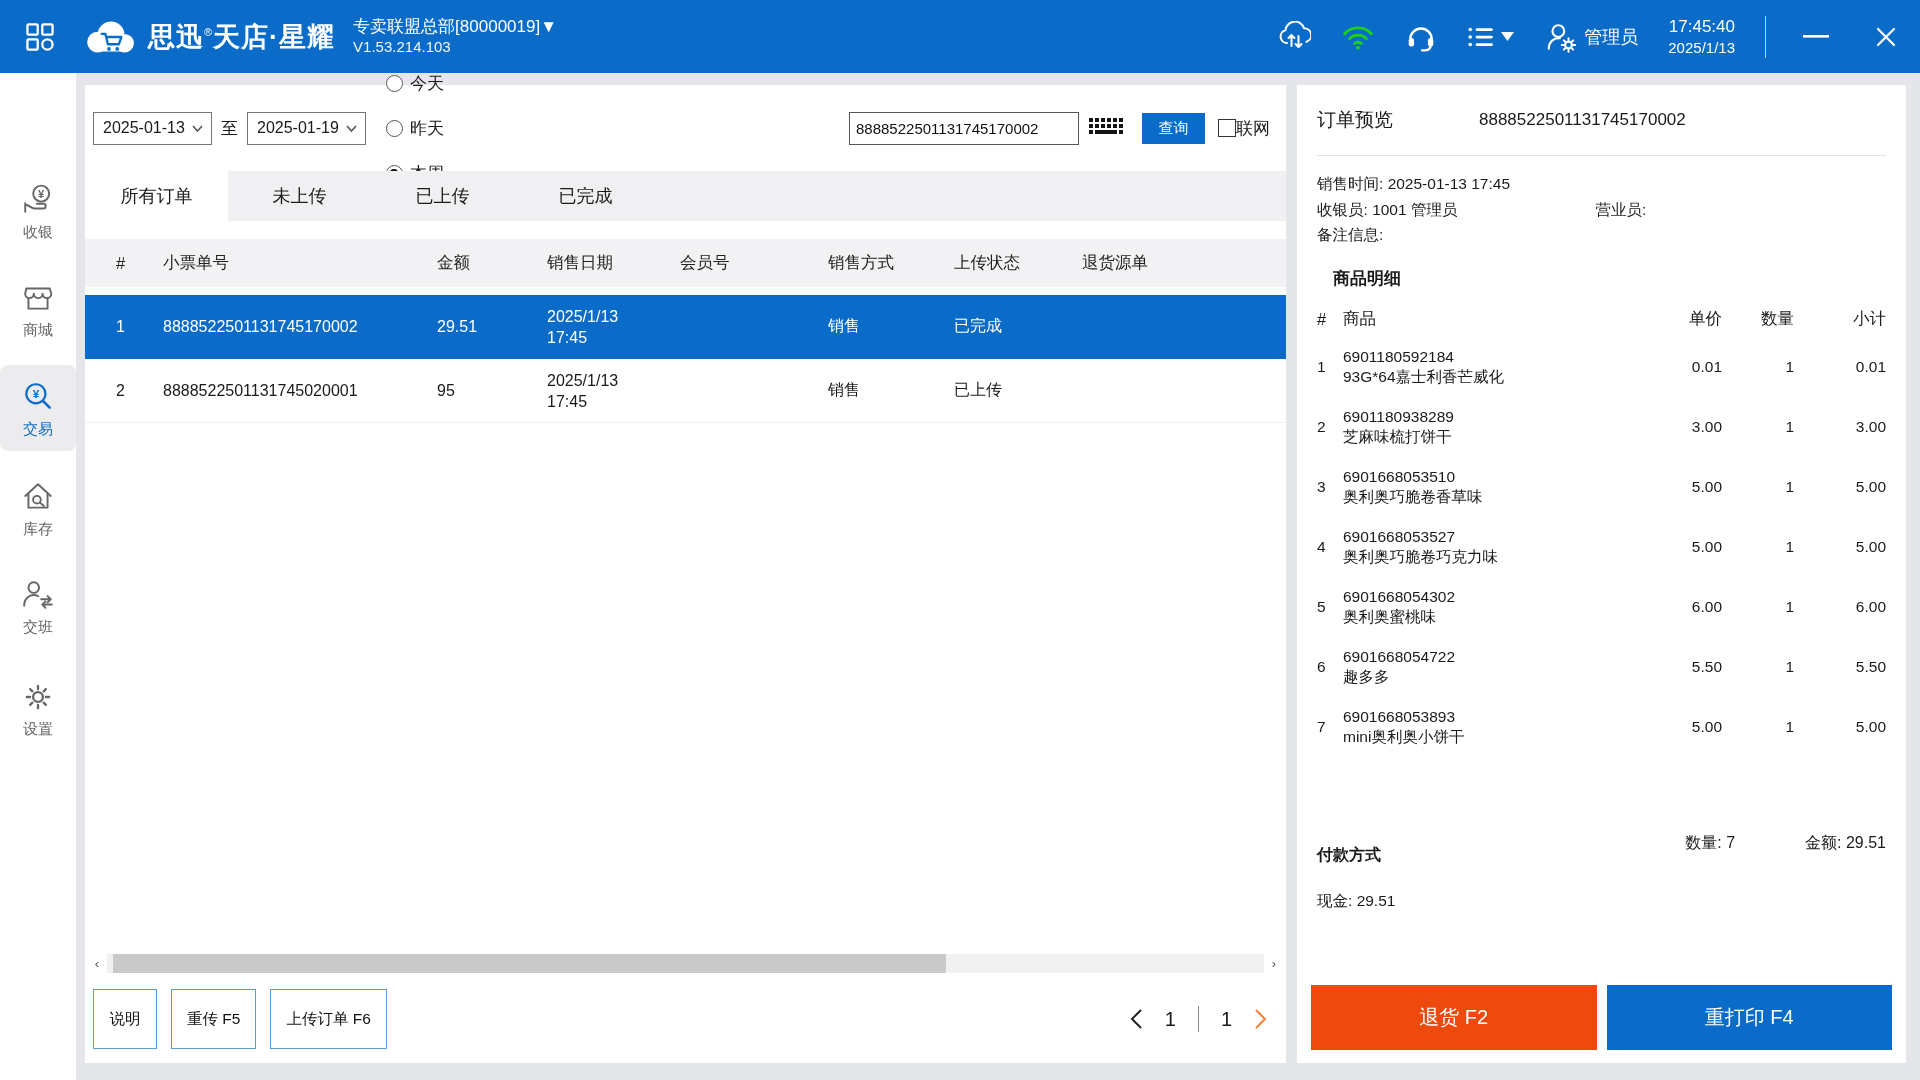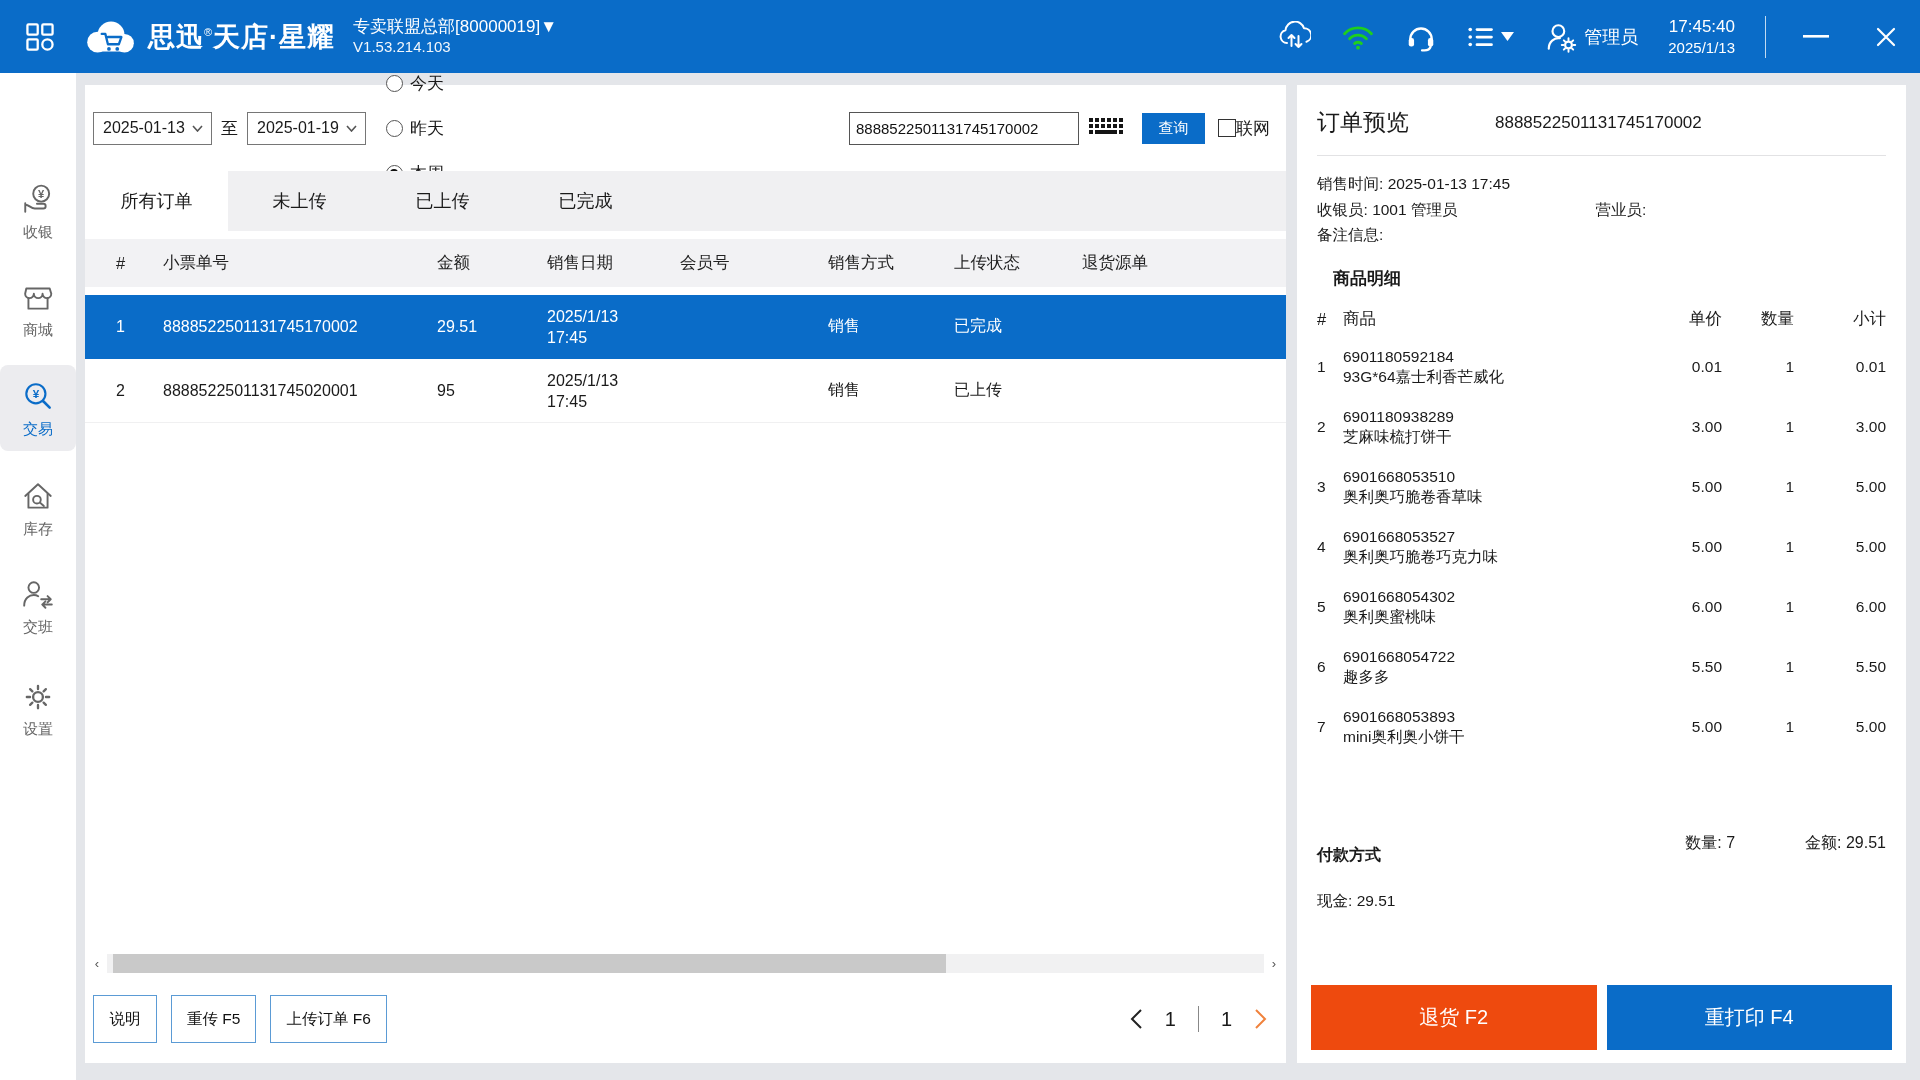--- a/index.html
+++ b/index.html
@@ -68,21 +68,21 @@
   }
   .kb-icon{ margin-left:9px; cursor:pointer; }
   .query-btn{
     margin-left:17px; width:63px; height:31px; border:none; background:var(--accent,#0a6cc8);
     color:#fff; font-size:15px; font-family:inherit; cursor:pointer;
   }
   .online-check{ margin-left:13px; display:flex; align-items:center; font-size:17px; cursor:pointer; }
   .online-check .box{ width:18px; height:18px; border:1.5px solid #333; background:#fff; }
 
   .tabs{
-    position:absolute; top:86px; left:0; right:0; height:60px;
+    position:absolute; top:86px; left:0; right:0; height:50px;
     background:var(--tabbar-bg,#f0f0f2); display:flex;
   }
   .tab{ width:143px; display:flex; align-items:center; justify-content:center; font-size:18px; cursor:pointer; }
   .tab.active{ background:#fff; }
 
   .orders-head{
     position:absolute; top:154px; left:0; right:0; height:48px;
     background:var(--thead-bg,#f2f2f4);
     display:grid; grid-template-columns:47px 274px 110px 133px 148px 126px 128px 1fr;
     padding-left:31px; align-items:center; font-size:16.5px; font-weight:500; color:#222;
@@ -102,31 +102,31 @@
   }
   .hs-arrow{ color:#555; font-size:13px; width:12px; text-align:center; cursor:pointer; user-select:none; }
   .hs-track{ flex:1; height:19px; background:#f1f1f2; position:relative; }
   .hs-thumb{ position:absolute; left:0.5%; top:0; height:19px; width:72%; background:#c9c9c9; cursor:grab; }
 
   .footer-row{
     position:absolute; top:905px; left:8px; right:18px; height:58px;
     display:flex; align-items:center; gap:14px;
   }
   .fbtn{
-    height:48px; background:#fff; border:1px solid var(--btn-border,#5b9bd5);
+    height:60px; background:#fff; border:1px solid var(--btn-border,#5b9bd5);
     font-size:15.5px; font-family:inherit; color:#111; cursor:pointer; padding:0 15px; min-width:64px;
   }
   .pager{ margin-left:auto; display:flex; align-items:center; gap:22px; font-size:20px; }
   .pg-chevron{ cursor:pointer; }
   .pg-div{ width:1px; height:26px; background:#888; }
 
   
   .preview-panel{ position:absolute; left:1297px; top:85px; width:609px; height:978px; background:#fff; }
   .pv-header{ position:absolute; top:22px; left:20px; right:20px; display:flex; align-items:center; }
-  .pv-title{ font-size:23px; font-weight:500; }
+  .pv-title{ font-size:19px; font-weight:500; }
   .pv-order{ margin-left:86px; font-size:17px; }
   .pv-divider{ position:absolute; top:70px; left:20px; right:20px; border-top:1px solid #e2e2e4; }
   .pv-info{ position:absolute; top:86px; left:20px; right:20px; font-size:15.5px; line-height:25.5px; }
   .pv-info .row2{ display:flex; }
   .pv-info .clerk{ margin-left:138px; }
   .pv-detail-title{ position:absolute; top:182px; left:20px; font-size:17px; font-weight:700;margin-left:16px; }
   .items-head{
     position:absolute; top:218px; left:20px; right:20px; height:32px;
     display:grid; grid-template-columns:26px 1fr 80px 72px 92px; align-items:center;
     font-size:16.5px; font-weight:500;

